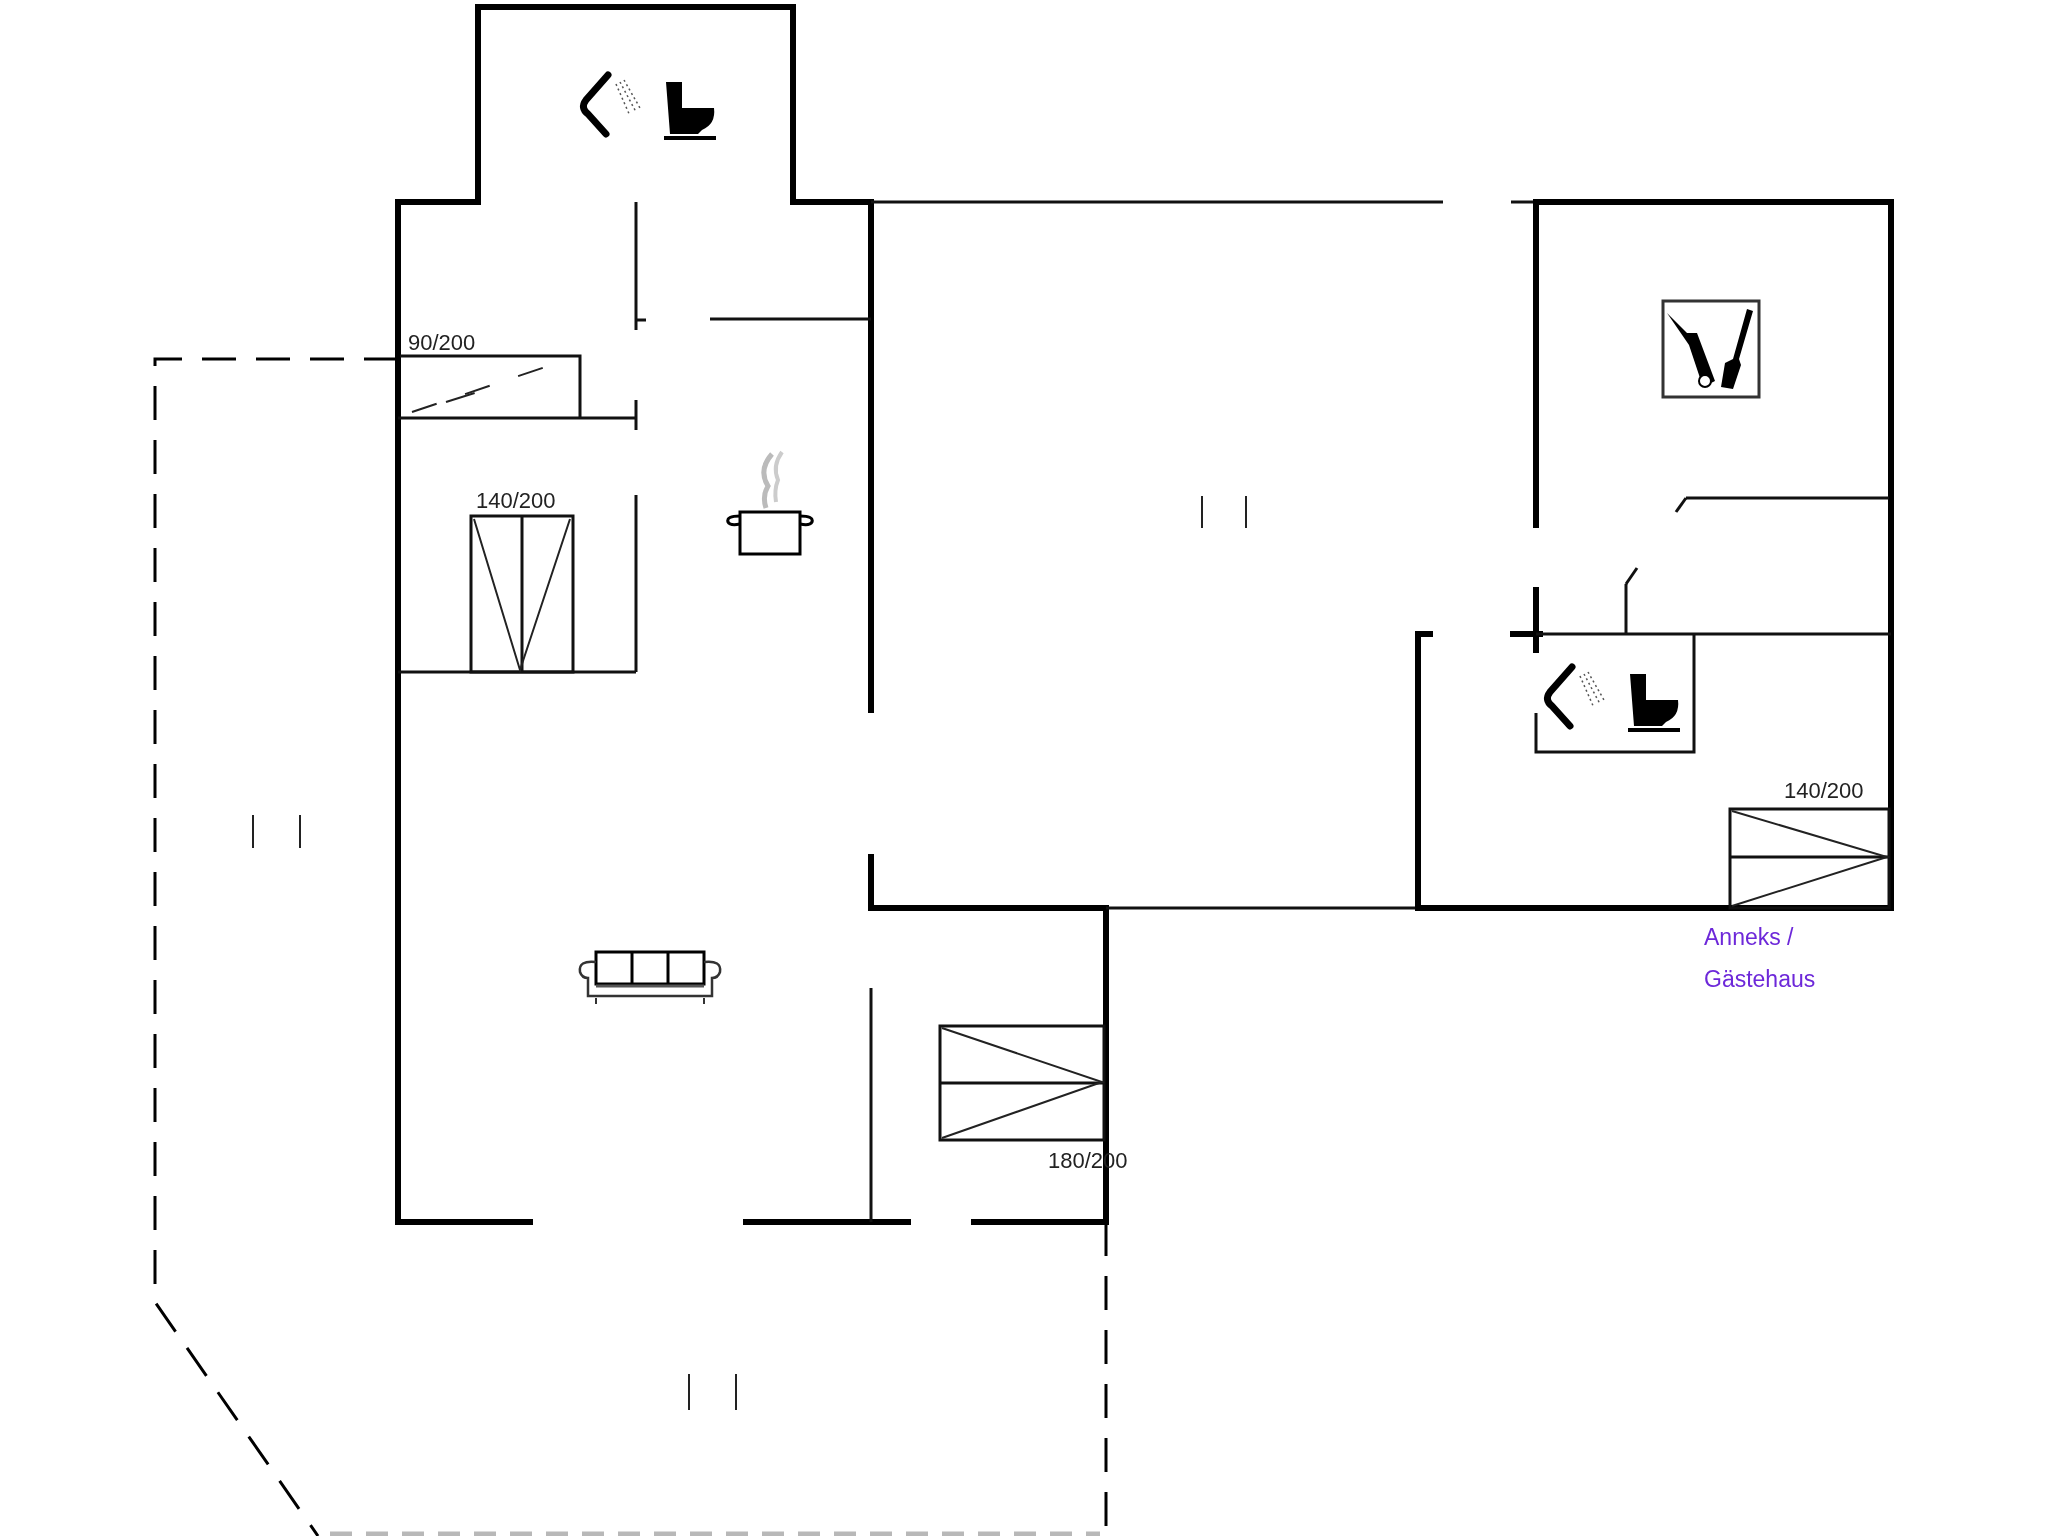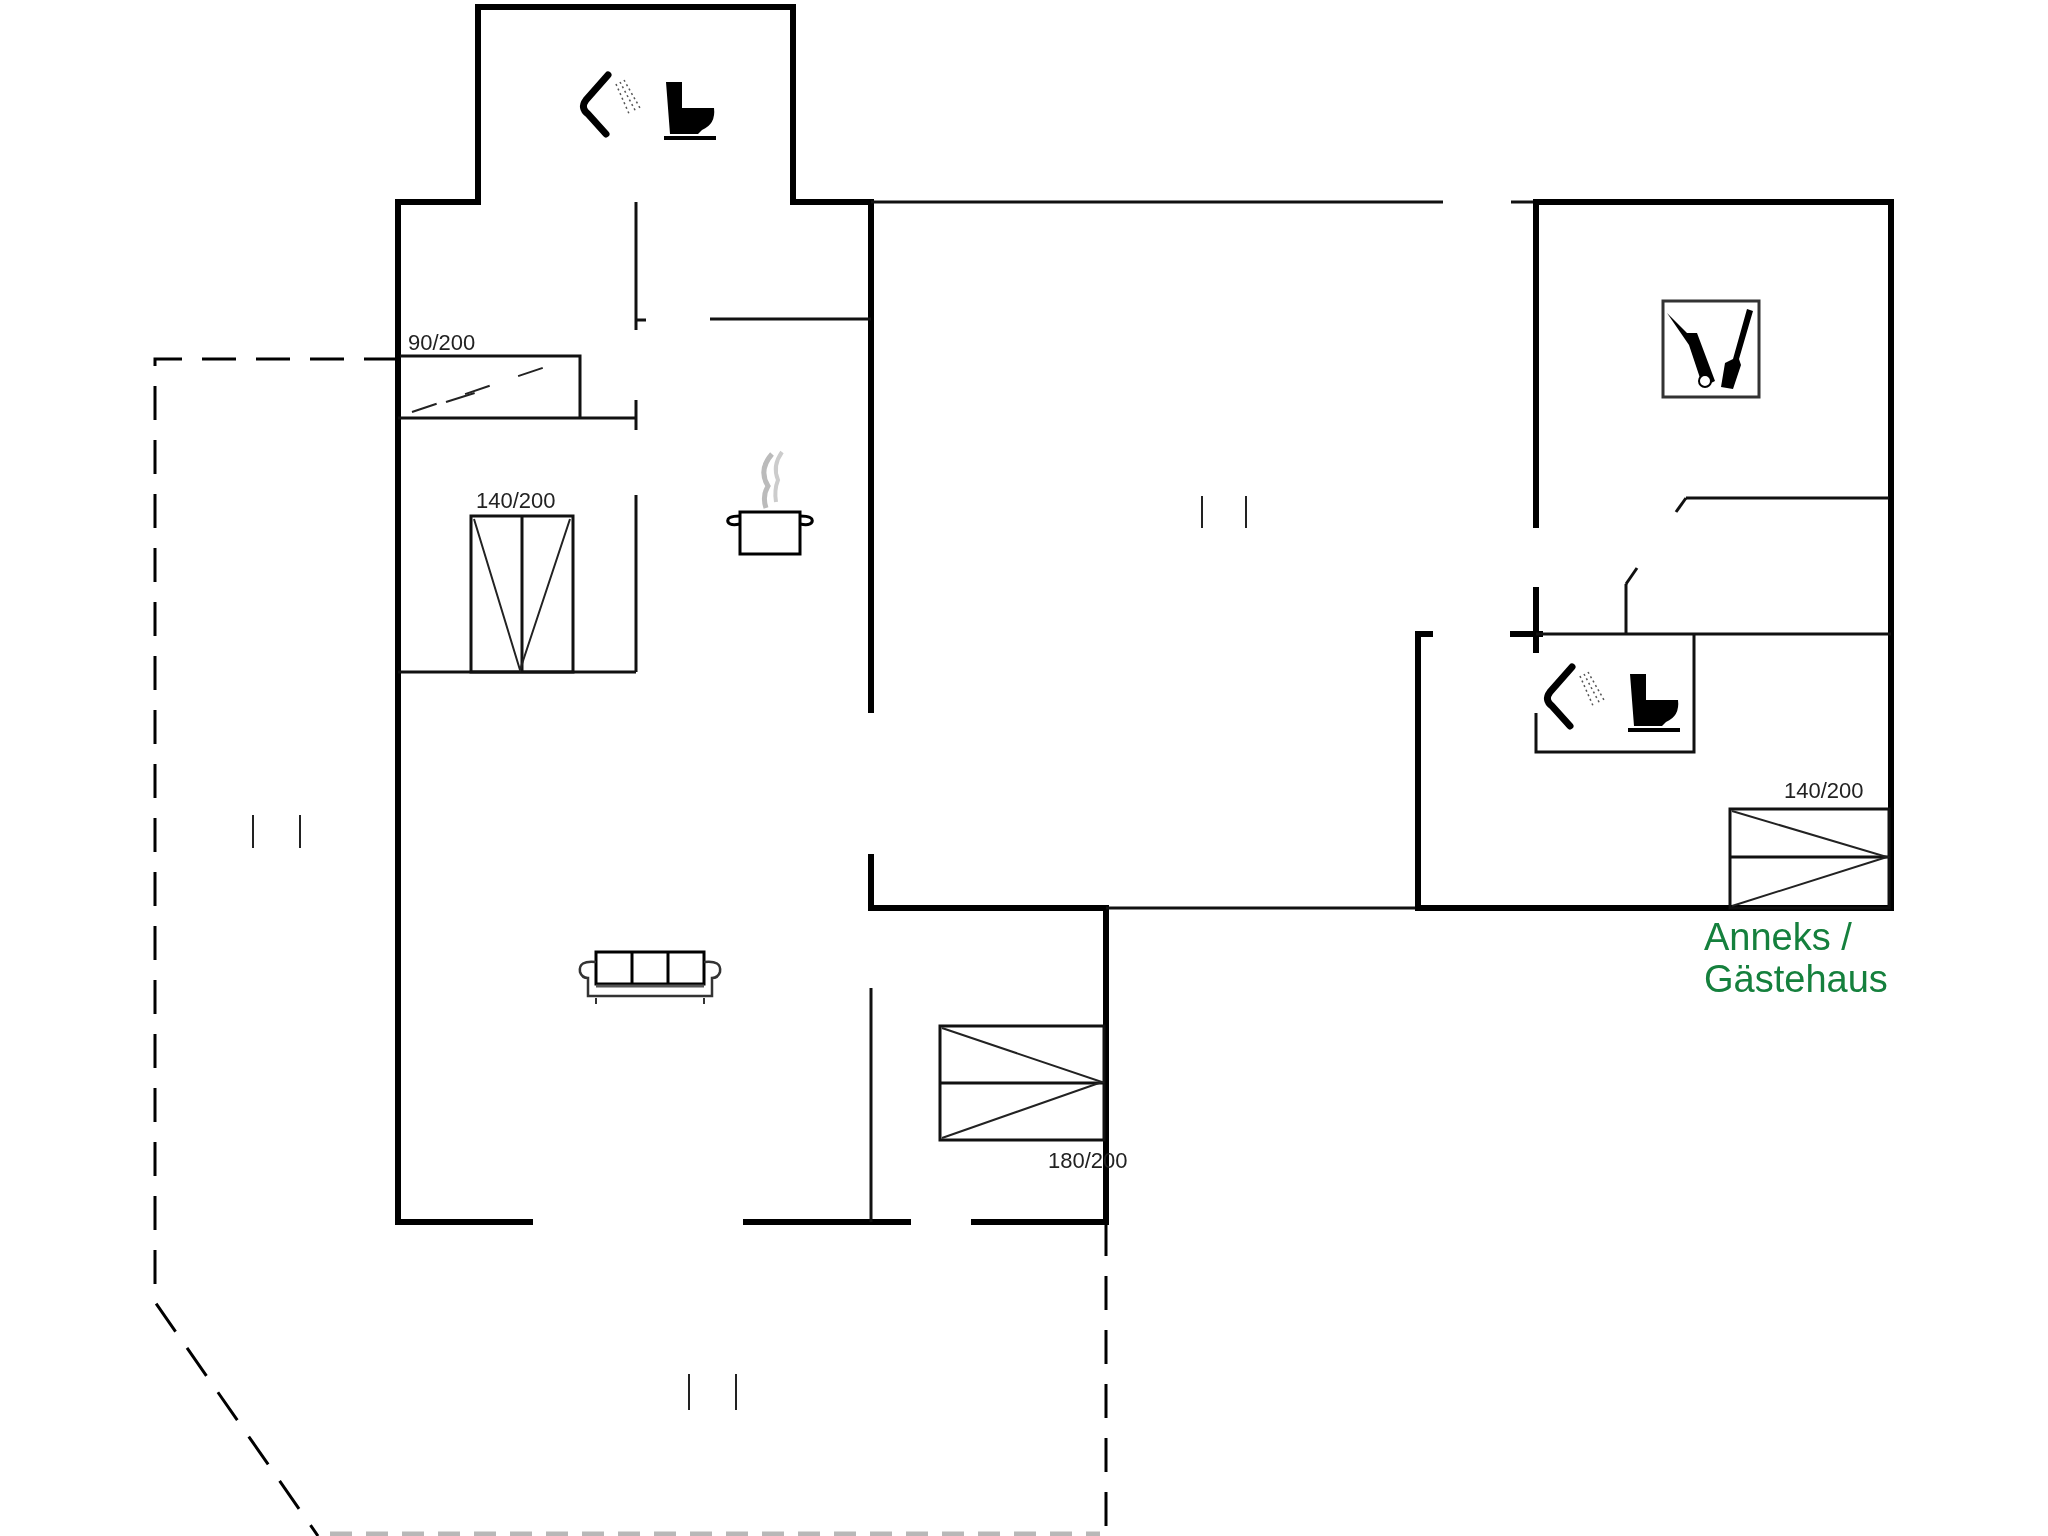--- a/index.html
+++ b/index.html
@@ -4,21 +4,21 @@
 <style>
   html, body { margin:0; padding:0; background:#ffffff; }
   body { width:2048px; height:1536px; overflow:hidden; position:relative; font-family:"Liberation Sans", sans-serif; }
   #plan { position:absolute; left:0; top:0; width:2048px; height:1536px; }
   .wall { stroke:#000; stroke-width:6; fill:none; stroke-linecap:square; }
   .thin { stroke:#111; stroke-width:3; fill:none; }
   .hair { stroke:#222; stroke-width:2; fill:none; }
   .dash { stroke:#000; stroke-width:3; fill:none; stroke-dasharray:34 20; }
   .dash-grey { stroke:#b8b8b8; stroke-width:5; fill:none; stroke-dasharray:22 14; }
   .label { position:absolute; font-size:22px; color:#222; white-space:nowrap; line-height:1; }
-  .annex-label { position:absolute; font-size:38px; color:#15803d; line-height:42px; white-space:nowrap; }
+  .annex-label { position:absolute; font-size:23px; color:#6d28d9; line-height:42px; white-space:nowrap; }
 </style>
 </head>
 <body>
 
 <svg id="plan" viewBox="0 0 2048 1536" xmlns="http://www.w3.org/2000/svg">
 
   <g>
     <polyline class="dash" points="398,359 155,359 155,1302 318,1536"></polyline>
     <line class="dash" x1="1106" y1="1222" x2="1106" y2="1536"></line>
     <line class="dash-grey" x1="330" y1="1534" x2="1100" y2="1534"></line>

